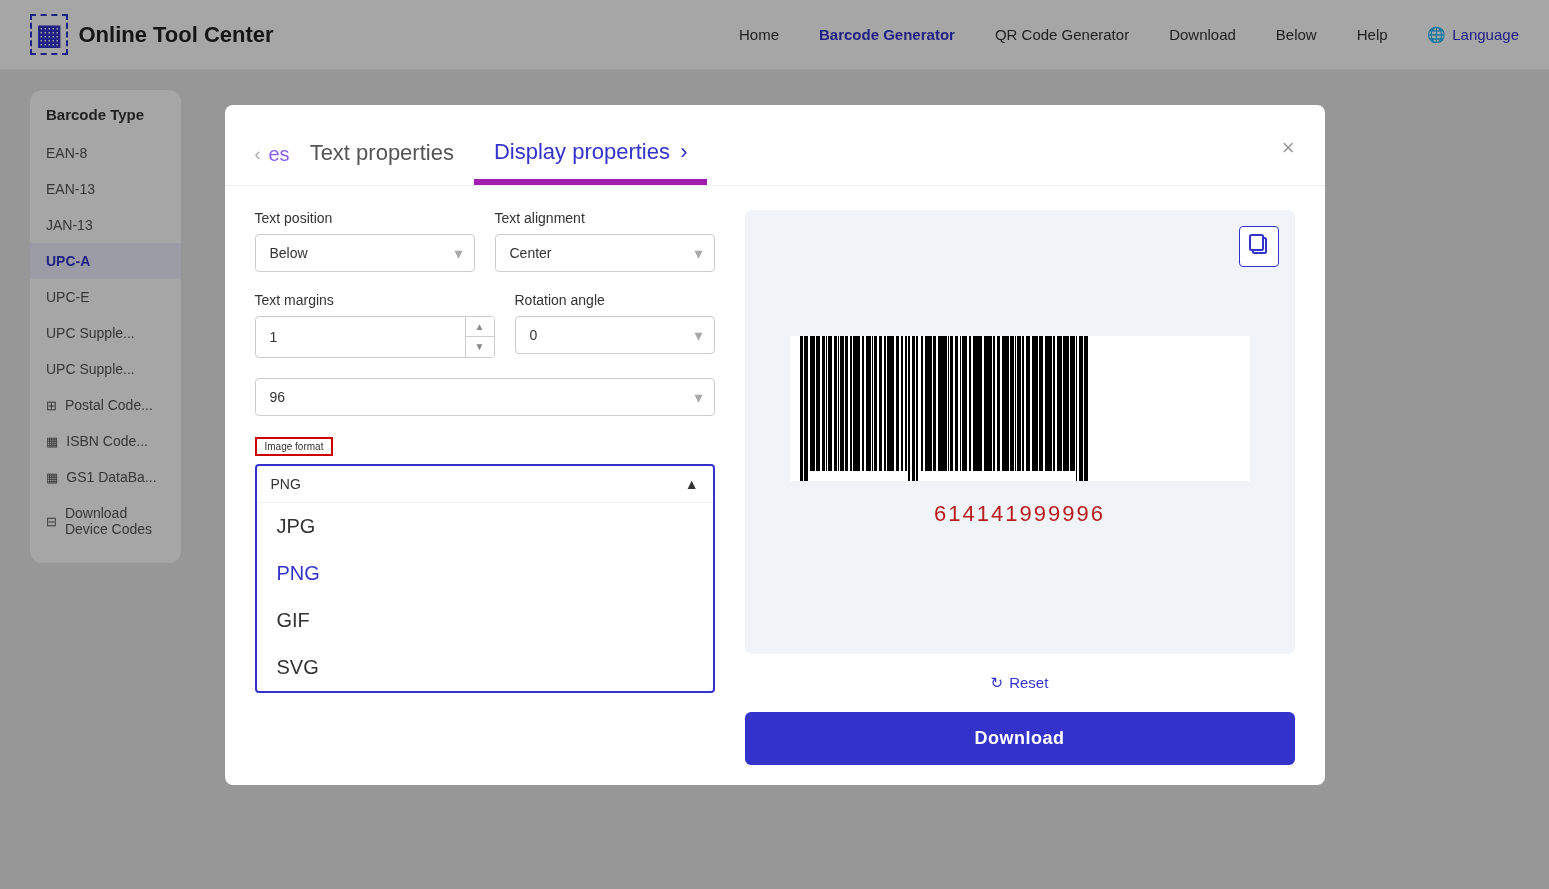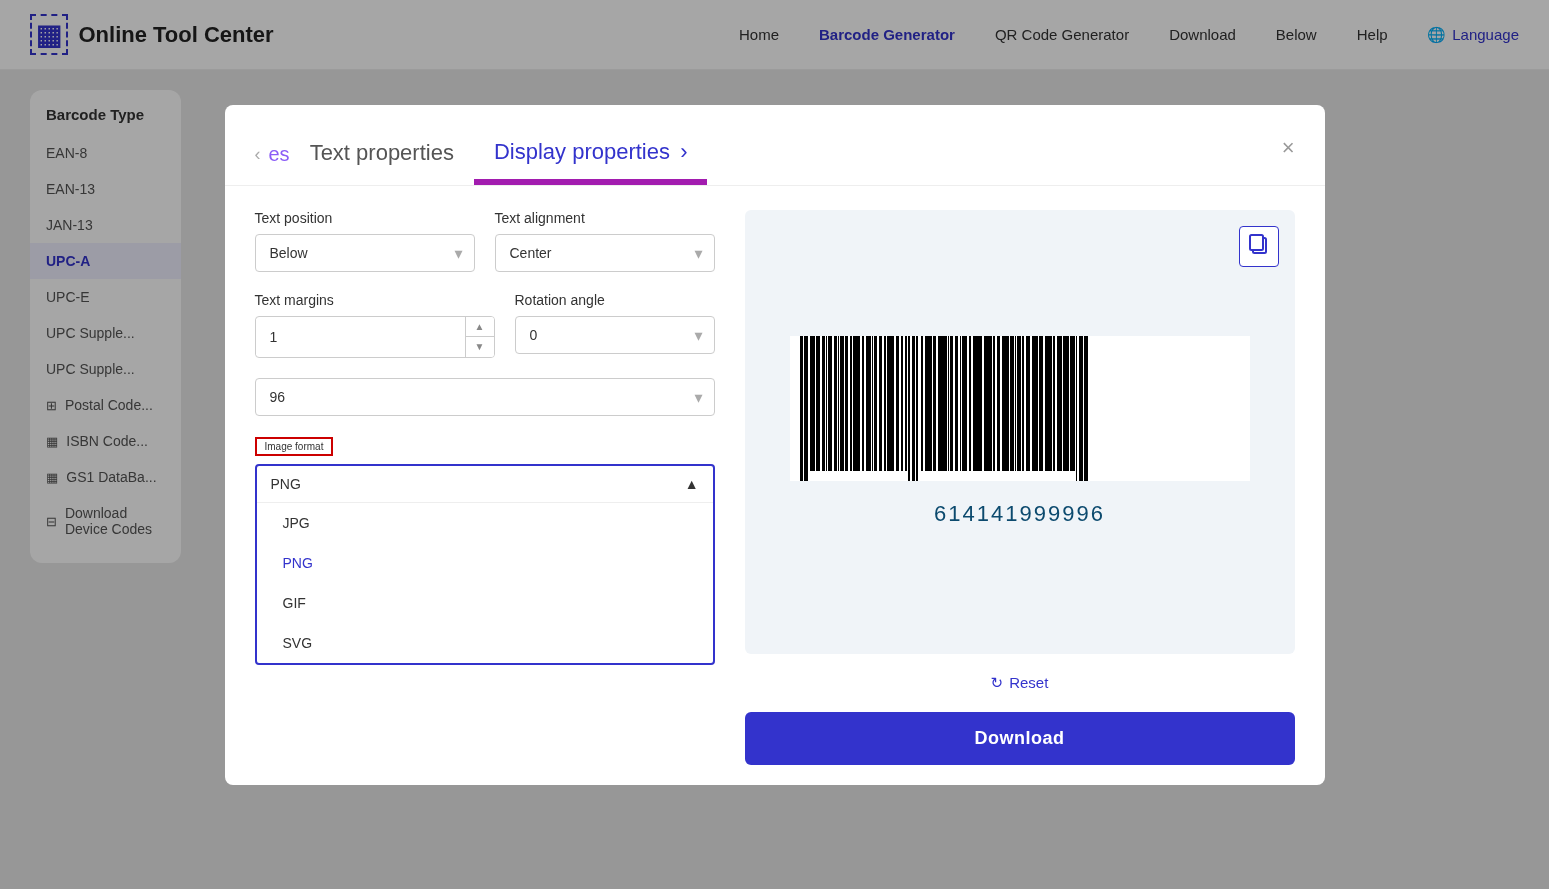--- a/index.html
+++ b/index.html
@@ -275,22 +275,22 @@
       justify-content: space-between;
       padding: 10px 14px;
       font-size: 14px;
       color: #333;
       cursor: pointer;
     }
     .format-dropdown {
       border-top: 1px solid #eee;
     }
     .format-option {
-      padding: 12px 26px;
-      font-size: 14px;
+      padding: 12px 20px;
+      font-size: 20px;
       color: #333;
       cursor: pointer;
     }
     .format-option.selected {
       color: #3333cc;
     }
 
     
     .preview-panel {
       flex: 1;
@@ -324,21 +324,21 @@
       cursor: pointer;
       font-size: 18px;
     }
     .barcode-svg-wrapper {
       display: flex;
       flex-direction: column;
       align-items: center;
     }
     .barcode-number {
       font-size: 22px;
-      color: #0c4a6e;
+      color: #b91c1c;
       margin-top: 0;
       letter-spacing: 2px;
     }
     .reset-btn {
       color: #3333cc;
       background: none;
       border: none;
       cursor: pointer;
       font-size: 15px;
       display: flex;

